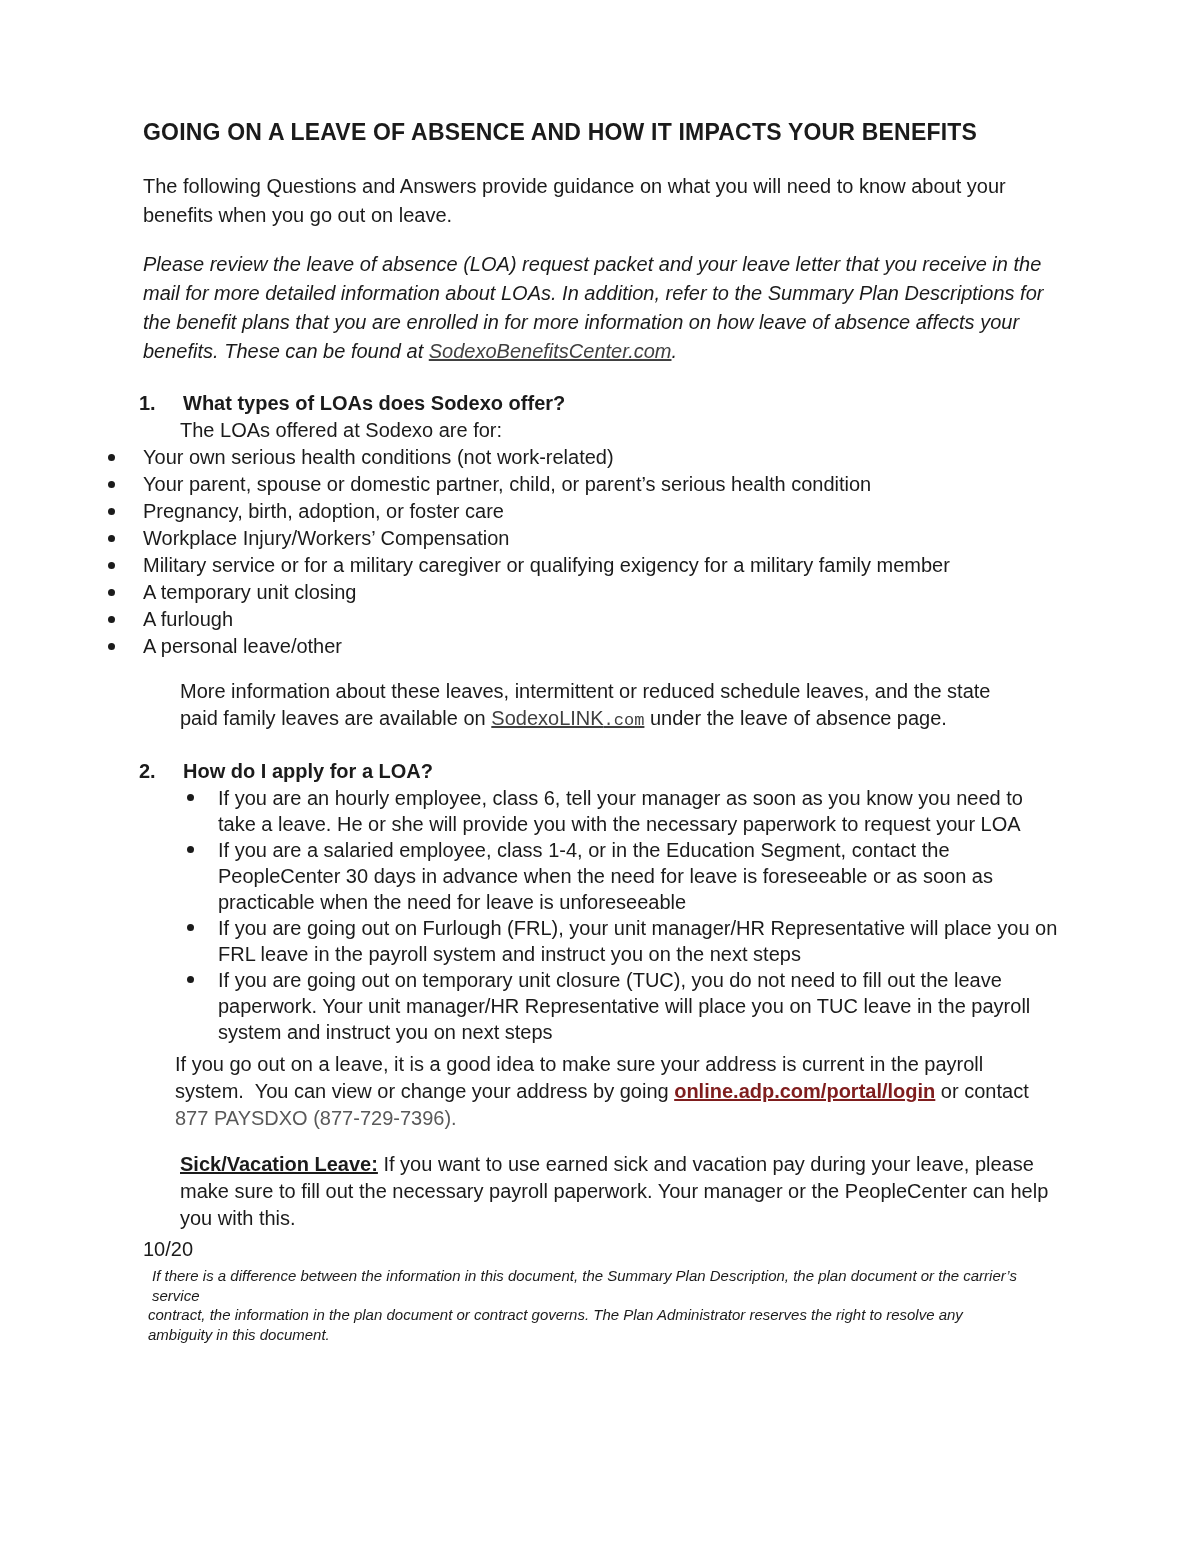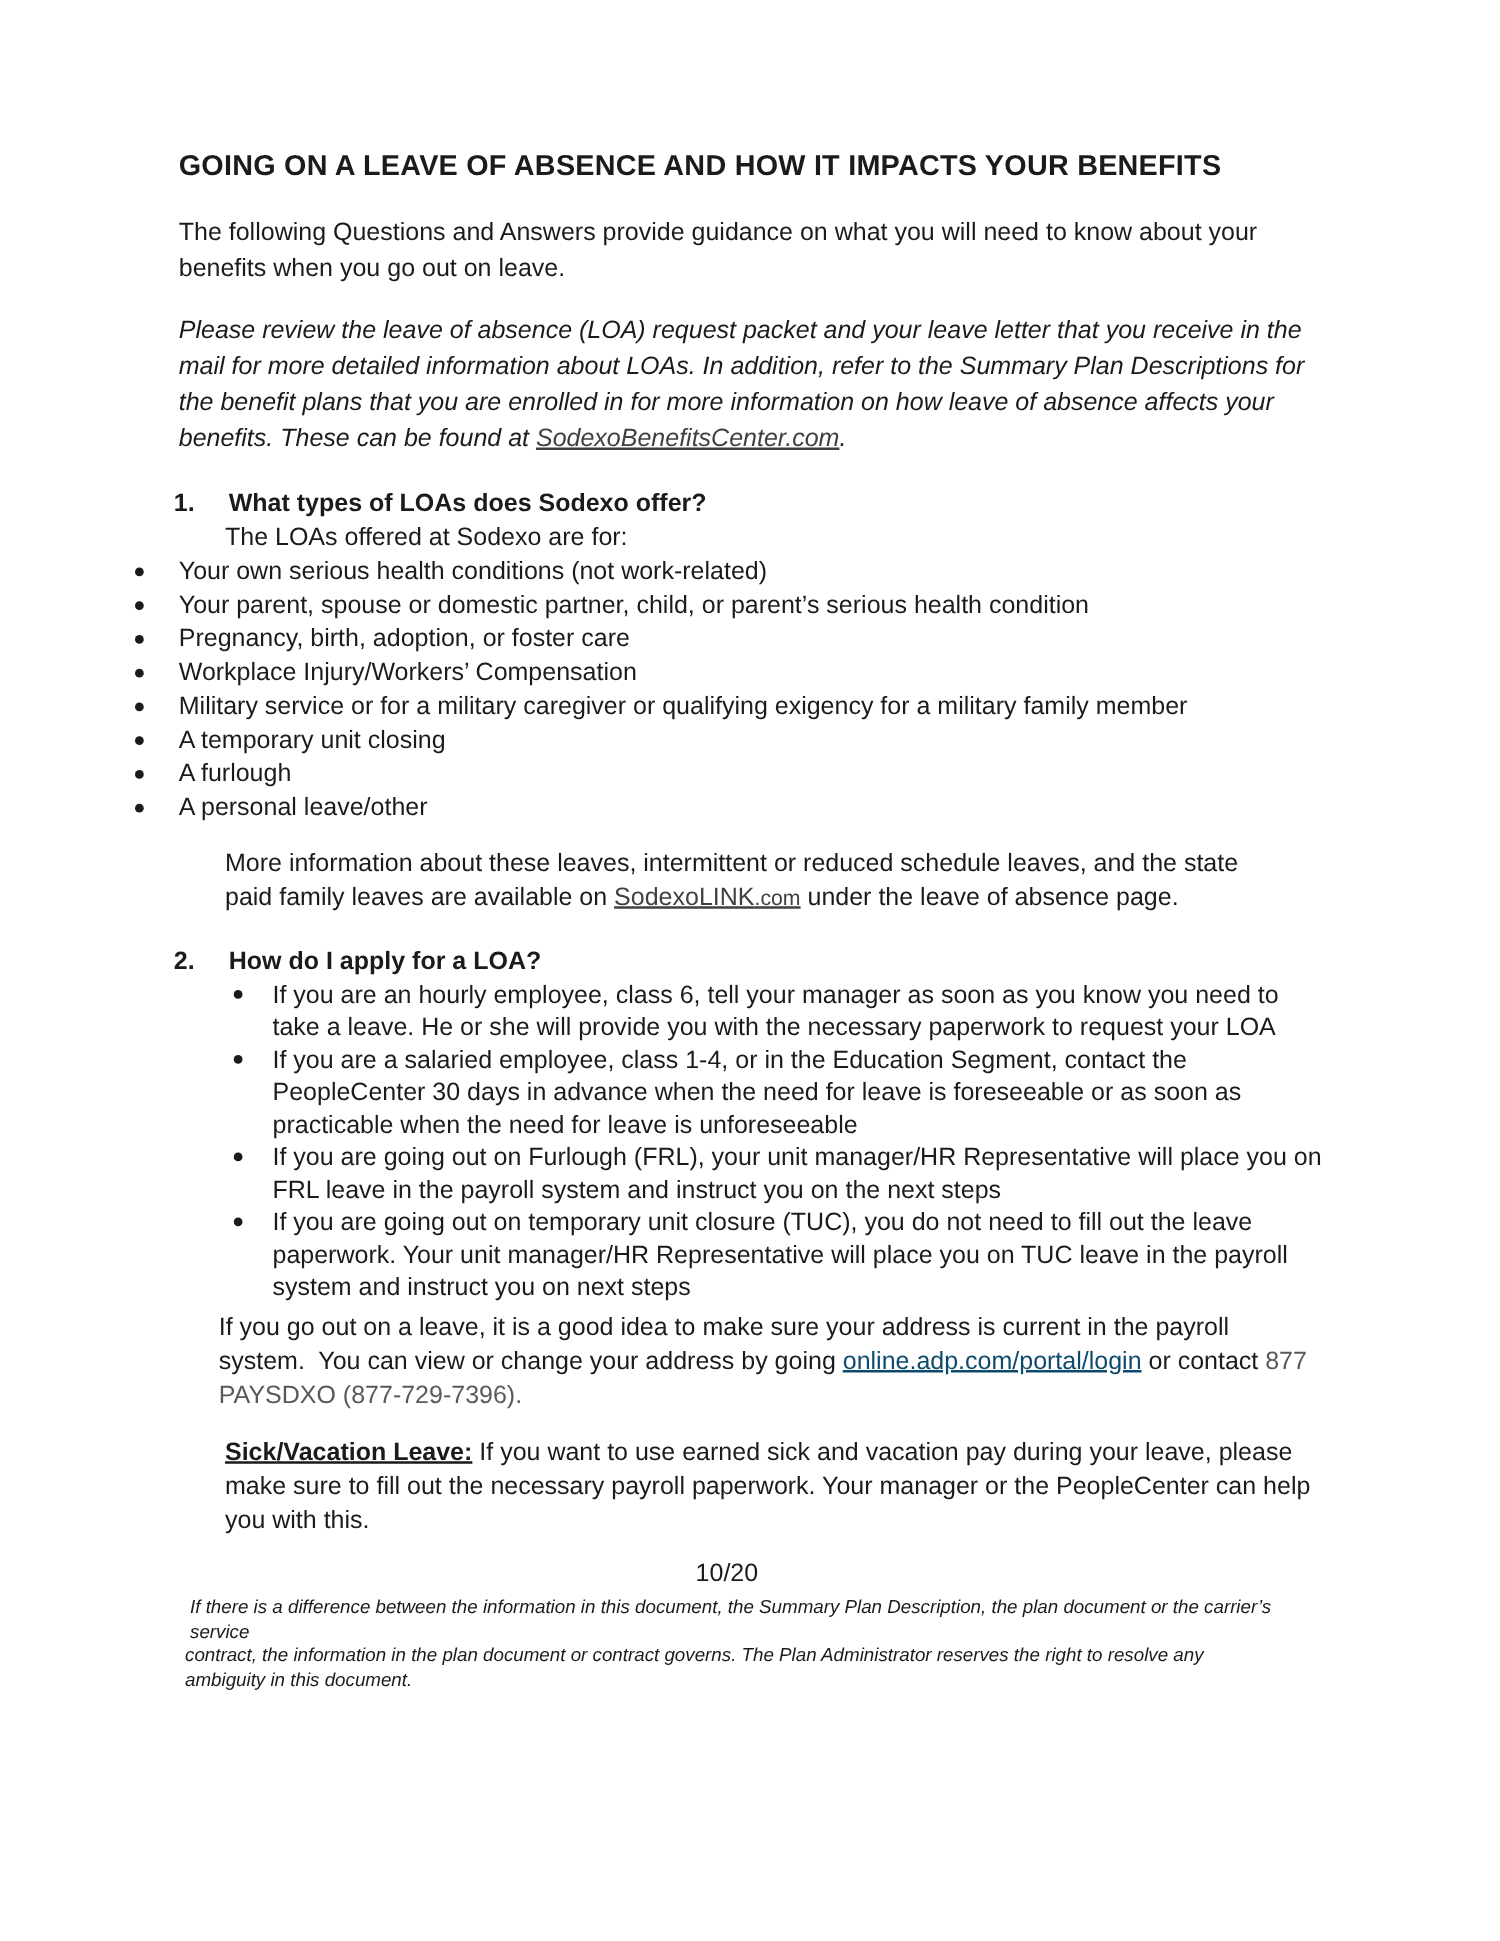--- a/index.html
+++ b/index.html
@@ -36,22 +36,22 @@
     line-height: 29px;
   }
   .notice {
     margin-top: 20px;
     width: 915px;
     line-height: 29px;
     font-style: italic;
   }
   a { text-decoration: underline; cursor: pointer; }
   .link-pure  { color: #404040; }
-  .link-steel { color: #0c4a6e; }
-  .link-suffix { font-size: 17px; }
+  .link-steel { color: #7f1d1d; font-weight: bold; }
+  .link-suffix { font-size: 17px; font-family: Liberation Mono, monospace; }
   .phone { color: #595959; }
 
   .qa { margin-top: 24px; }
   .q-head {
     display: flex;
     font-weight: bold;
     line-height: 27px;
   }
   .q-num {
     width: 44px;
@@ -98,24 +98,23 @@
   .sick {
     margin: 19px 0 0 37px;
     width: 880px;
     line-height: 27px;
   }
   .sick-head {
     font-weight: bold;
     text-decoration: underline;
   }
   .pageno {
-    margin-top: 16px;
+    margin-top: 4px;
     line-height: 26px;
     font-size: 20px;
-    text-align: center;
   }
   .footer {
     margin-top: 4px;
     font-size: 15px;
     font-style: italic;
     line-height: 19.5px;
   }
   .fl1 { padding-left: 9px; }
   .fl2 { padding-left: 5px; }
 </style>

